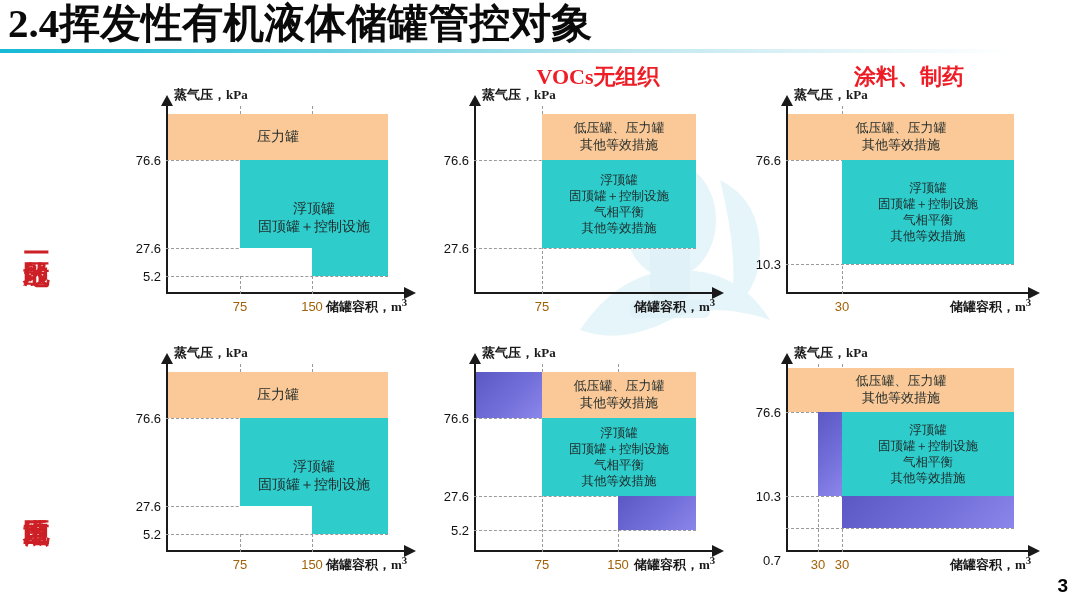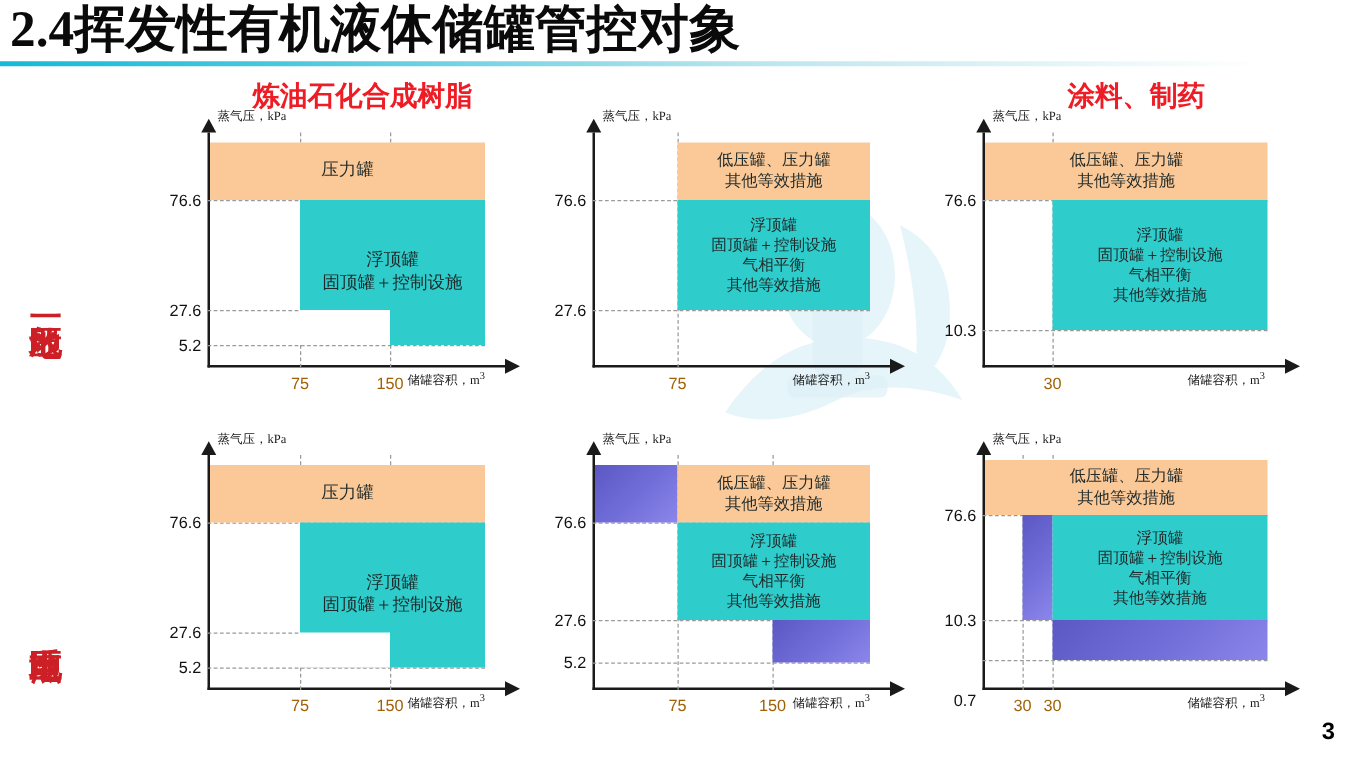--- a/index.html
+++ b/index.html
@@ -66,21 +66,21 @@
     border-bottom: 11px solid #1a1a1a;
   }
   .arrow-right {
     position: absolute; bottom: -5px; width: 0; height: 0;
     border-top: 6px solid transparent; border-bottom: 6px solid transparent;
     border-left: 12px solid #1a1a1a;
   }
   .axis-label {
     position: absolute; white-space: nowrap;
     font-family: "Liberation Serif", "DejaVu Serif", serif;
-    font-size: 10px; color: #1a1a1a;
+    font-size: 13px; color: #1a1a1a; font-weight: bold;
   }
   .tick-y {
     position: absolute; right: 100%; margin-right: 5px; white-space: nowrap;
     font-family: "Liberation Sans", "DejaVu Sans", sans-serif;
     font-size: 13px; color: #111; transform: translateY(-50%);
   }
   .tick-x {
     position: absolute; top: 100%; margin-top: 5px; white-space: nowrap;
     font-family: "Liberation Sans", "DejaVu Sans", sans-serif;
     font-size: 13px; color: #a16207; transform: translateX(-50%);
@@ -132,21 +132,20 @@
     </g>
   </svg>
 
   <div class="title">2.4挥发性有机液体储罐管控对象</div>
   <div class="title-rule"></div>
 
   <div class="row-label" id="row-label-1">一般地区</div>
   <div class="row-label" id="row-label-2">重点地区</div>
 
   <div class="chart" style="left:140px; top:62px; width:300px; height:258px;">
-    <div class="chart-title">炼油石化合成树脂</div>
     <div class="plot" style="left:26px; top:44px; width:250px; height:188px;">
       <div class="axis-y" style="height:188px;"></div>
       <div class="arrow-up" style="top:-11px;"></div>
       <div class="axis-x" style="width:238px;"></div>
       <div class="arrow-right" style="left:238px;"></div>
       <div class="axis-label" style="left:8px; top:-20px;"><span>蒸气压，kPa</span></div>
       <div class="axis-label" style="left:160px; top:190px;">储罐容积，m<sup>3</sup></div>
 
       <div class="grid-h" style="top:54px; width:222px;"></div>
       <div class="grid-h" style="top:142px; width:222px;"></div>
@@ -165,20 +164,21 @@
       </div>
       <div class="blk blk-teal" style="left:74px; top:54px; width:148px; height:116px;">
         <span>浮顶罐</span>
         <span>固顶罐＋控制设施</span>
       </div>
       <div style="position:absolute; left:74px; top:142px; width:72px; height:28px; background:#ffffff;"></div>
     </div>
   </div>
 
   <div class="chart" style="left:448px; top:62px; width:300px; height:258px;">
+    <div class="chart-title">VOCs无组织</div>
     <div class="plot" style="left:26px; top:44px; width:250px; height:188px;">
       <div class="axis-y" style="height:188px;"></div>
       <div class="arrow-up" style="top:-11px;"></div>
       <div class="axis-x" style="width:238px;"></div>
       <div class="arrow-right" style="left:238px;"></div>
       <div class="axis-label" style="left:8px; top:-20px;"><span>蒸气压，kPa</span></div>
       <div class="axis-label" style="left:160px; top:190px;">储罐容积，m<sup>3</sup></div>
 
       <div class="grid-h" style="top:54px; width:222px;"></div>
       <div class="grid-h" style="top:142px; width:222px;"></div>

